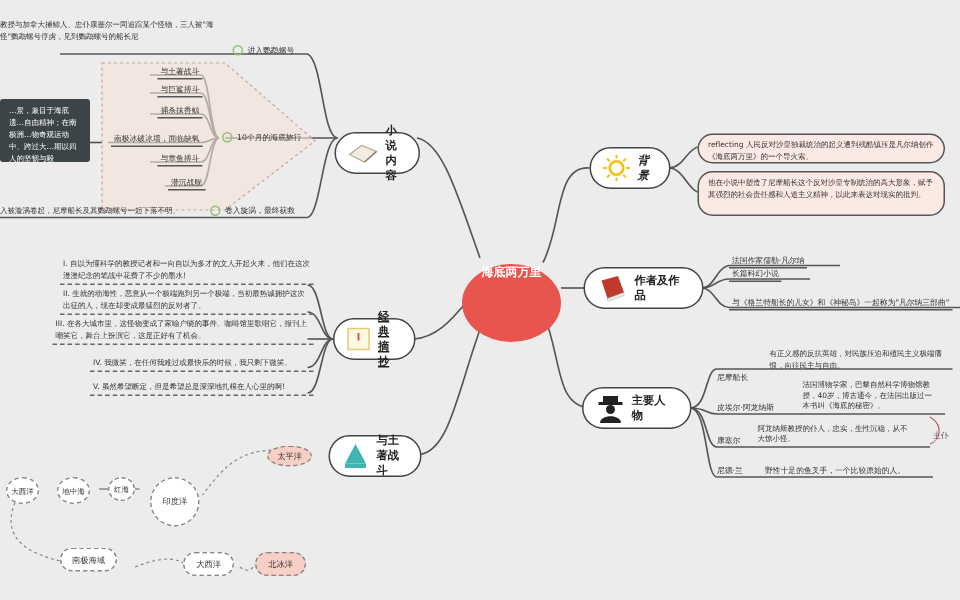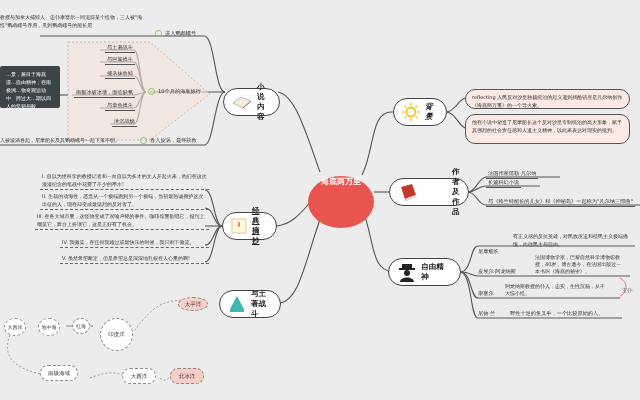--- a/index.html
+++ b/index.html
@@ -100,21 +100,21 @@
           <line x1="17" y1="3" x2="15" y2="5"></line>
           <line x1="3" y1="17" x2="5" y2="15"></line>
         </g>
       </svg>
   </span>
   <span>背景</span>
 </div>
 <div class="abs bubble" style="left:465px;top:89px;width:165px;height:20px;">reflecting 人民反对沙皇独裁统治的起义遭到残酷镇压是凡尔纳创作《海底两万里》的一个导火索。</div>
 <div class="abs bubble" style="left:465px;top:114px;width:165px;height:30px;">他在小说中塑造了尼摩船长这个反对沙皇专制统治的高大形象，赋予其强烈的社会责任感和人道主义精神，以此来表达对现实的批判。</div>
 
-<div class="abs topic" style="left:389px;top:178px;width:80px;gap:29px;">
+<div class="abs topic" style="left:389px;top:178px;width:80px;">
   <span class="ic">
     <svg width="20" height="18" viewBox="0 0 20 18">
         <path d="M3 4 L14 1 L18 12 L7 16 Z" fill="#c0392b"></path>
         <path d="M7 16 L18 12 L18 14 L7 18 Z" fill="#eee" stroke="#999" stroke-width="0.3"></path>
       </svg>
   </span>
   <span>作者及作品</span>
 </div>
 <div class="abs ul" style="left:486px;top:170px;">法国作家儒勒·凡尔纳</div>
 <div class="abs ul" style="left:486px;top:179px;">长篇科幻小说</div>
@@ -122,21 +122,21 @@
 
 <div class="abs topic" style="left:388px;top:258px;width:73px;">
   <span class="ic">
     <svg width="18" height="20" viewBox="0 0 18 20">
         <rect x="4" y="2" width="10" height="4" fill="#222"></rect>
         <rect x="1" y="6" width="16" height="2" fill="#222"></rect>
         <circle cx="9" cy="11" r="3" fill="#222"></circle>
         <path d="M2 20 C2 14,16 14,16 20 Z" fill="#222"></path>
       </svg>
   </span>
-  <span>自由精神</span>
+  <span>主要人物</span>
 </div>
 <div class="abs" style="left:478px;top:238px;width:160px;">
   <span class="note">尼摩船长</span>
 </div>
 <div class="abs note" style="left:513px;top:232px;white-space:normal;width:115px;line-height:8px;font-size:5px;">有正义感的反抗英雄，对民族压迫和殖民主义极端痛恨，向往民主与自由。</div>
 <div class="abs note" style="left:478px;top:268px;">皮埃尔·阿龙纳斯</div>
 <div class="abs note" style="left:535px;top:254px;white-space:normal;width:90px;line-height:7px;font-size:5px;">法国博物学家，巴黎自然科学博物馆教授，40岁，博古通今，在法国出版过一本书叫《海底的秘密》。</div>
 <div class="abs note" style="left:478px;top:290px;">康塞尔</div>
 <div class="abs note" style="left:505px;top:283px;white-space:normal;width:100px;line-height:7px;font-size:5px;">阿龙纳斯教授的仆人，忠实，生性沉稳，从不大惊小怪。</div>
 <div class="abs note" style="left:478px;top:310px;">尼德·兰</div>

